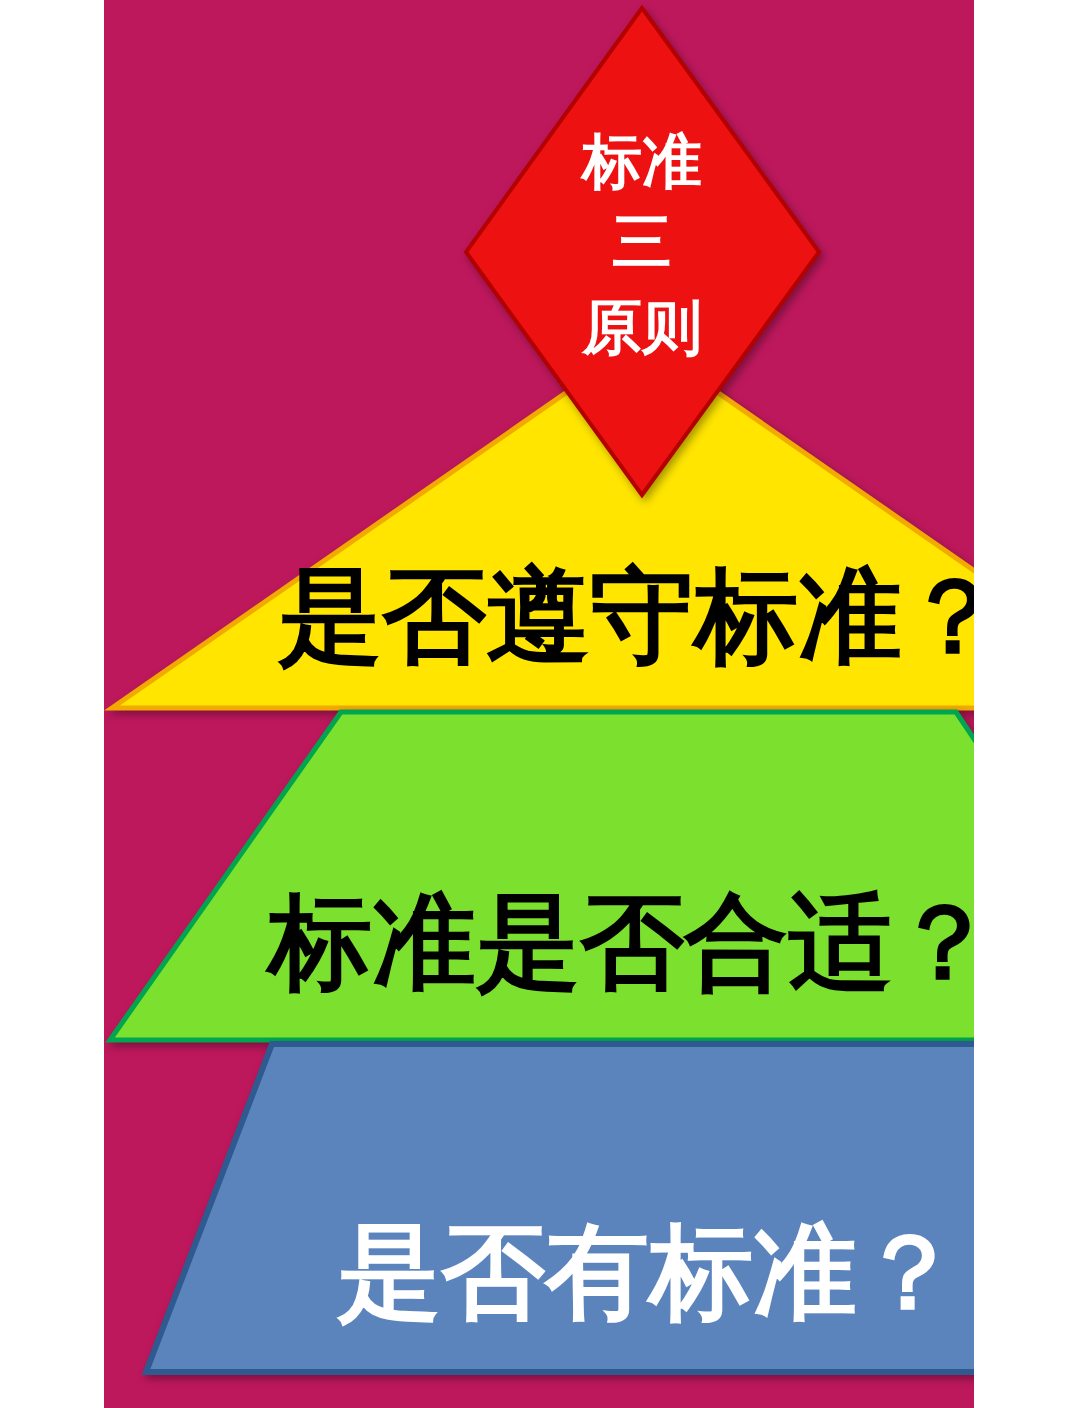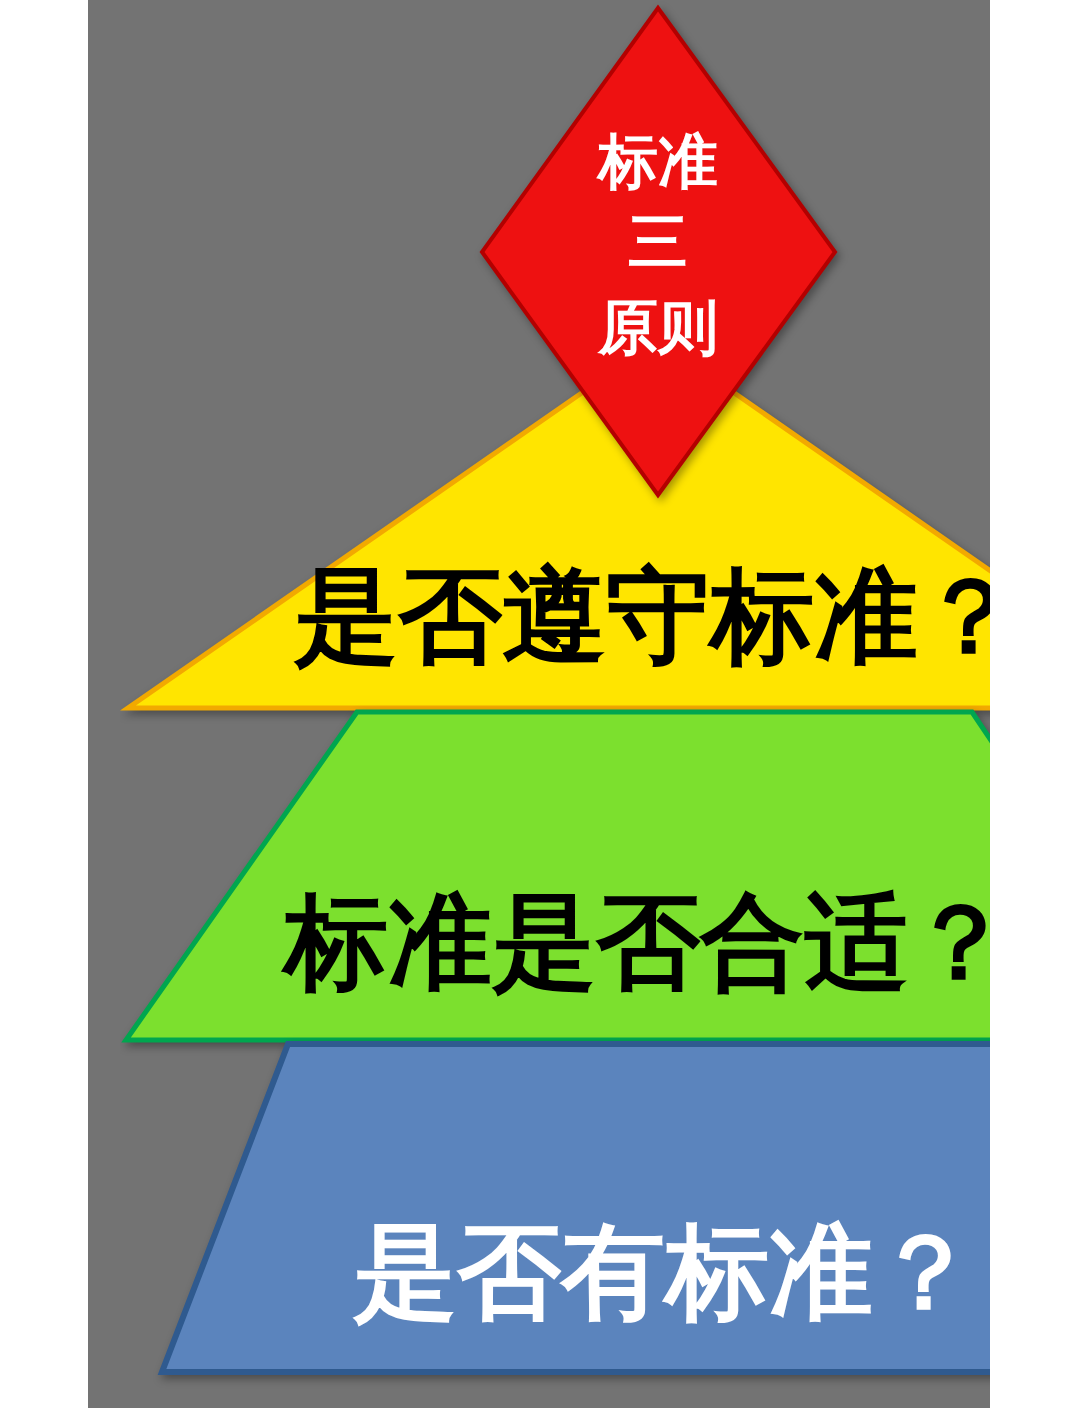--- a/index.html
+++ b/index.html
@@ -5,24 +5,23 @@
   html, body {
     margin: 0;
     padding: 0;
     background: #ffffff;
   }
   .canvas {
     position: relative;
     width: 870px;
     height: 1408px;
     margin: 0 auto;
-    background: #737373;
+    background: #be185d;
     overflow: hidden;
     font-family: "Liberation Serif", "DejaVu Serif", serif;
-    padding-left: 32px;
   }
   svg {
     display: block;
   }
   .shape {
     filter: drop-shadow(3px 4px 4px rgba(0,0,0,0.35));
   }
   .layer-label {
     font-family: "Liberation Serif", "DejaVu Serif", serif;
     font-weight: bold;

